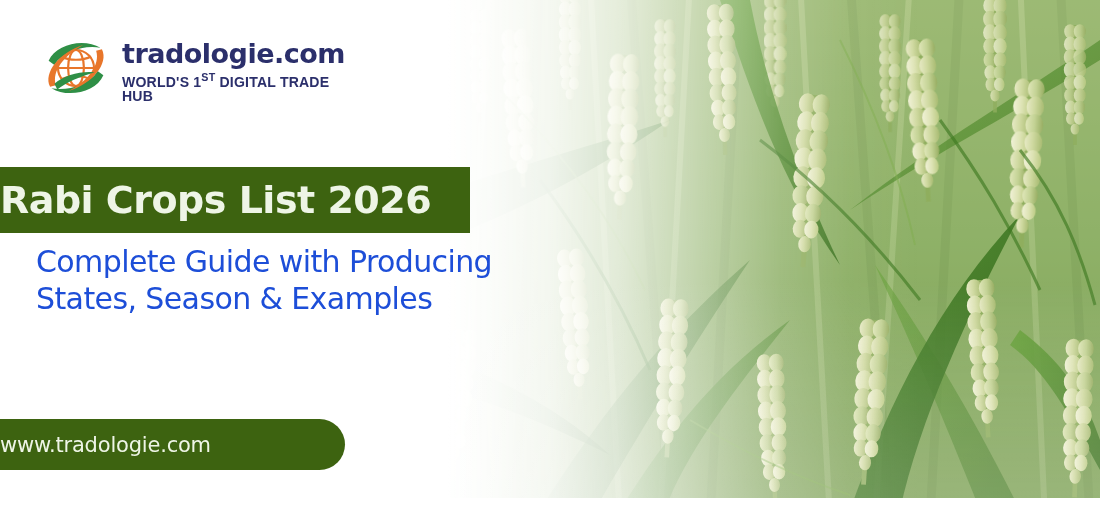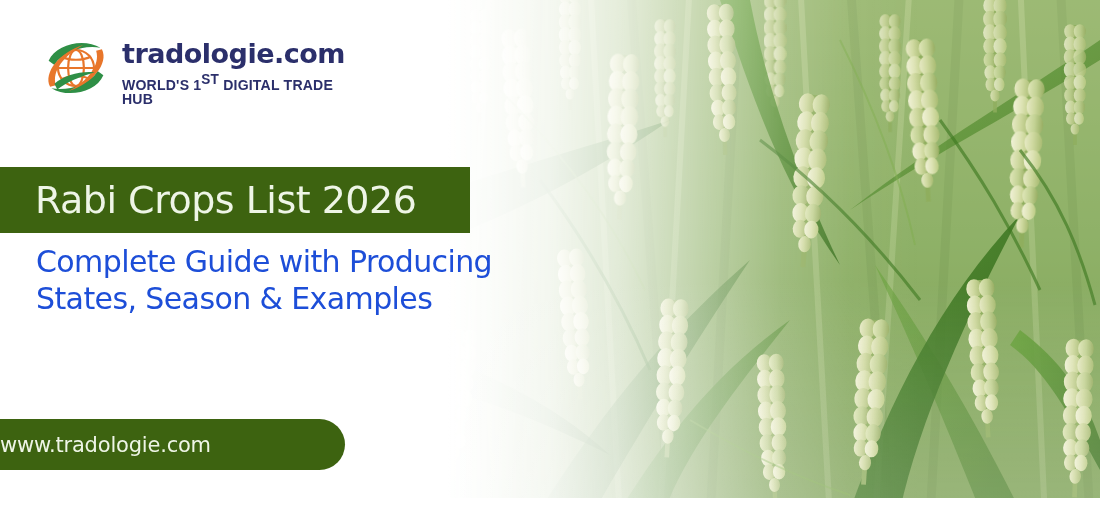--- a/index.html
+++ b/index.html
@@ -32,26 +32,26 @@
 
   
   #logo{position:absolute;left:40px;top:30px;width:320px;height:75px;}
   #globe{position:absolute;left:0;top:2px;width:72px;height:72px;}
   #wordmark{position:absolute;left:82px;top:10px;}
   #brand-name{font-family:"DejaVu Sans",sans-serif;font-size:27px;font-weight:700;
       color:#2b2f6b;letter-spacing:-0.5px;line-height:1;}
   #brand-tag{font-family:"Liberation Sans Narrow","Liberation Sans",sans-serif;
       font-size:14.5px;font-weight:700;color:#2b2f6b;letter-spacing:0.2px;
       line-height:1;margin-top:5px;transform:scaleX(0.97);transform-origin:left center;}
-  #brand-tag sup{font-size:14px;vertical-align:super;}
+  #brand-tag sup{font-size:11px;vertical-align:super;}
 
   #title-banner{position:absolute;left:0;top:167px;width:470px;height:66px;
       background:#3d6310;display:flex;align-items:center;}
-  #title-text{color:#eef5e6;font-family:"DejaVu Sans",sans-serif;font-weight:400;
-      font-size:38px;letter-spacing:-0.5px;padding-left:35px;white-space:nowrap;}
+  #title-text{color:#eef5e6;font-family:"DejaVu Sans",sans-serif;font-weight:700;
+      font-size:38px;letter-spacing:-0.5px;white-space:nowrap;}
 
   #subtitle{position:absolute;left:36px;top:243px;width:560px;
       color:#1d4ed8;font-family:"DejaVu Sans",sans-serif;font-weight:400;
       font-size:30px;line-height:1.24;letter-spacing:-0.6px;}
 
   #url-pill{position:absolute;left:0;top:419px;width:345px;height:51px;
       background:#3d6310;border-radius:0 26px 26px 0;display:flex;align-items:center;}
   #url-text{color:#eef5e6;font-family:"DejaVu Sans",sans-serif;font-size:21px;
       letter-spacing:-0.2px;}
 </style>

